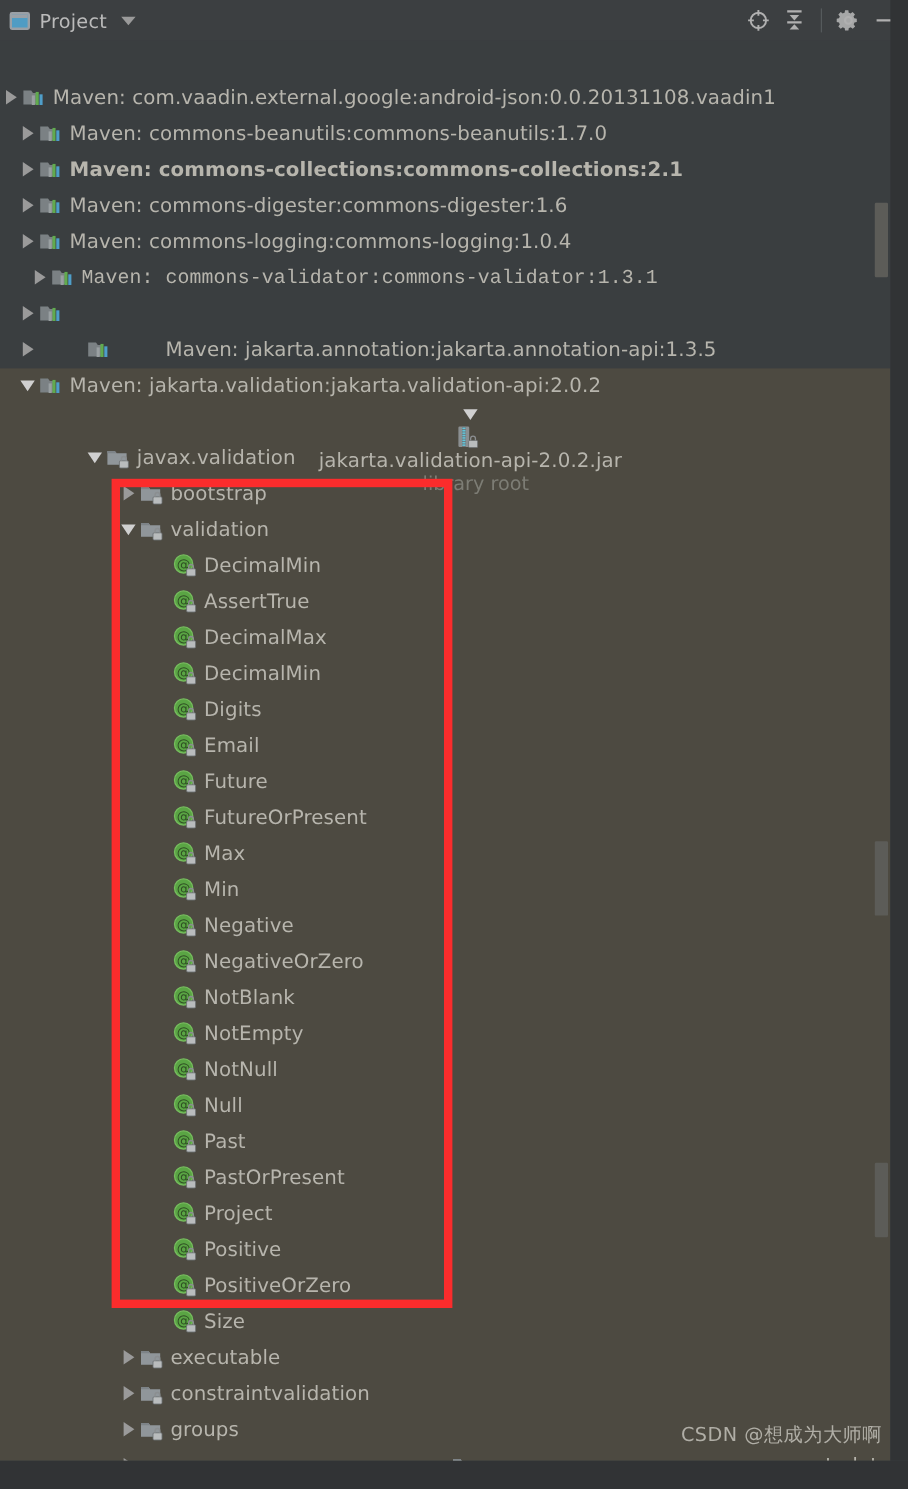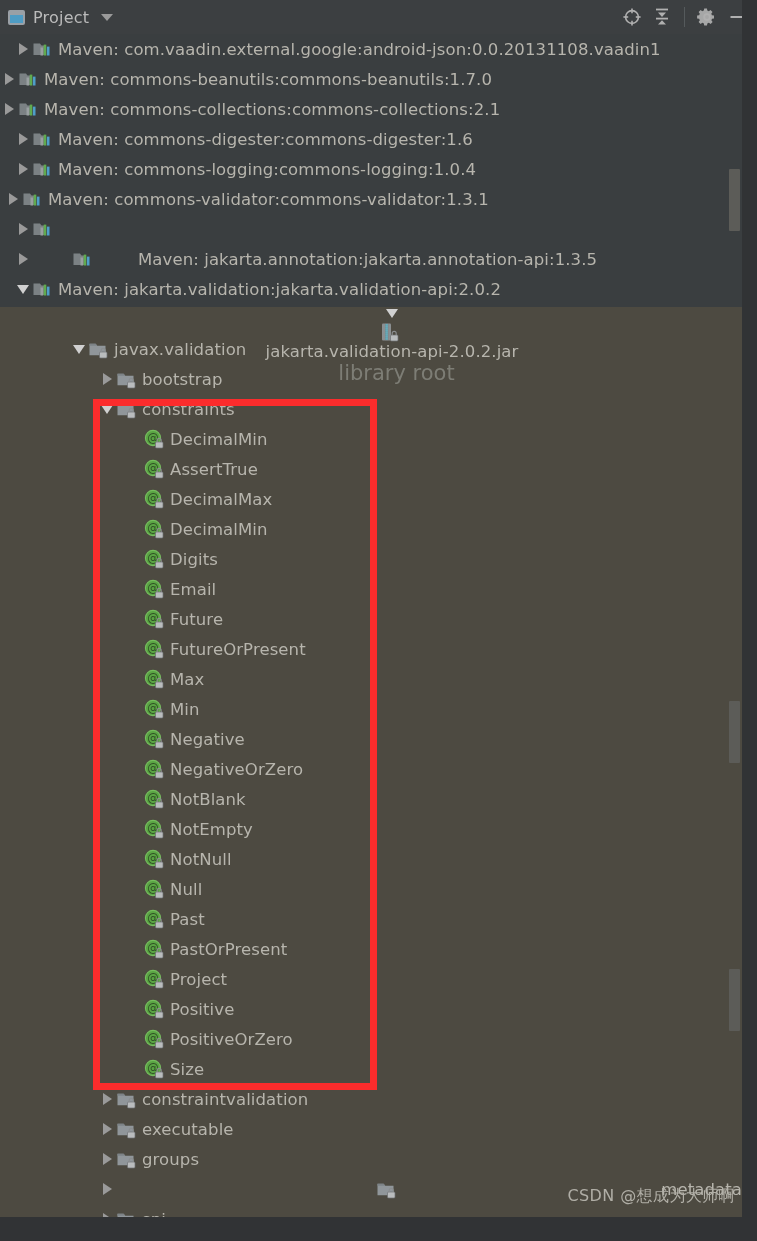--- a/index.html
+++ b/index.html
@@ -156,21 +156,21 @@
     margin-right: 6px;
     position: relative;
   }
   .label {
     color: #b7b5ad;
     font-size: 16.5px;
     letter-spacing: .1px;
   }
   .sub-label {
     color: #7d7d75;
-    font-size: 21px;
+    font-size: 16px;
     margin-left: 9px;
   }
 
   
   #red-box {
     position: absolute;
     left: 93px;
     top: 399px;
     width: 284px;
     height: 691px;
@@ -257,45 +257,45 @@
         </svg>
       </span>
     </div>
 
     <span class="cut-circle"></span>
   </div>
 
   <div id="tree-scroll">
     <div id="olive-region"></div>
     <div id="tree">
-        <div class="row" style="padding-left: 14px;">
+        <div class="row" style=" margin-top: 32px;">
           <span class="twisty">
             <span class="tri-right"></span>
           </span>
           <span class="node-icon"><svg width="20" height="20" viewBox="0 0 20 20">
     <path d="M1.5 4.5h6.5l1.5 2h3v9.5H1.5z" fill="#7b8184"></path>
     <rect x="8.5" y="8.5" width="2.6" height="8" fill="#9aa0a2"></rect>
     <rect x="11.7" y="5.6" width="2.6" height="10.9" fill="#61ab4f"></rect>
     <rect x="14.9" y="7.6" width="2.6" height="8.9" fill="#4f9ec9"></rect>
   </svg></span>
           <span class="label">Maven: com.vaadin.external.google:android-json:0.0.20131108.vaadin1</span>
         </div>
-        <div class="row" style="">
+        <div class="row" style="padding-left: 14px;">
           <span class="twisty">
             <span class="tri-right"></span>
           </span>
           <span class="node-icon"><svg width="20" height="20" viewBox="0 0 20 20">
     <path d="M1.5 4.5h6.5l1.5 2h3v9.5H1.5z" fill="#7b8184"></path>
     <rect x="8.5" y="8.5" width="2.6" height="8" fill="#9aa0a2"></rect>
     <rect x="11.7" y="5.6" width="2.6" height="10.9" fill="#61ab4f"></rect>
     <rect x="14.9" y="7.6" width="2.6" height="8.9" fill="#4f9ec9"></rect>
   </svg></span>
           <span class="label">Maven: commons-beanutils:commons-beanutils:1.7.0</span>
         </div>
-        <div class="row" style="">
+        <div class="row" style="padding-left: 14px; font-weight: bold;">
           <span class="twisty">
             <span class="tri-right"></span>
           </span>
           <span class="node-icon"><svg width="20" height="20" viewBox="0 0 20 20">
     <path d="M1.5 4.5h6.5l1.5 2h3v9.5H1.5z" fill="#7b8184"></path>
     <rect x="8.5" y="8.5" width="2.6" height="8" fill="#9aa0a2"></rect>
     <rect x="11.7" y="5.6" width="2.6" height="10.9" fill="#61ab4f"></rect>
     <rect x="14.9" y="7.6" width="2.6" height="8.9" fill="#4f9ec9"></rect>
   </svg></span>
           <span class="label">Maven: commons-collections:commons-collections:2.1</span>
@@ -317,21 +317,21 @@
             <span class="tri-right"></span>
           </span>
           <span class="node-icon"><svg width="20" height="20" viewBox="0 0 20 20">
     <path d="M1.5 4.5h6.5l1.5 2h3v9.5H1.5z" fill="#7b8184"></path>
     <rect x="8.5" y="8.5" width="2.6" height="8" fill="#9aa0a2"></rect>
     <rect x="11.7" y="5.6" width="2.6" height="10.9" fill="#61ab4f"></rect>
     <rect x="14.9" y="7.6" width="2.6" height="8.9" fill="#4f9ec9"></rect>
   </svg></span>
           <span class="label">Maven: commons-logging:commons-logging:1.0.4</span>
         </div>
-        <div class="row" style="padding-left: 4px;">
+        <div class="row" style="padding-left: 24px; font-family: Liberation Mono, monospace;">
           <span class="twisty">
             <span class="tri-right"></span>
           </span>
           <span class="node-icon"><svg width="20" height="20" viewBox="0 0 20 20">
     <path d="M1.5 4.5h6.5l1.5 2h3v9.5H1.5z" fill="#7b8184"></path>
     <rect x="8.5" y="8.5" width="2.6" height="8" fill="#9aa0a2"></rect>
     <rect x="11.7" y="5.6" width="2.6" height="10.9" fill="#61ab4f"></rect>
     <rect x="14.9" y="7.6" width="2.6" height="8.9" fill="#4f9ec9"></rect>
   </svg></span>
           <span class="label">Maven: commons-validator:commons-validator:1.3.1</span>
@@ -429,21 +429,21 @@
             <span class="tri-down"></span>
           </span>
           <span class="node-icon"><svg width="20" height="20" viewBox="0 0 20 20">
     <path d="M1.5 4.8h6.2l1.5 2h8.3v9.4H1.5z" fill="#90969a"></path>
     <path d="M1.5 4.8h6.2l1.5 2H1.5z" fill="#7d8387"></path>
     <g>
                 <rect x="11.5" y="13" width="7.5" height="6" rx="1" fill="#b9bcbd" stroke="#6d7072" stroke-width="0.7"></rect>
                 <path d="M13.2 13v-1.6a2 2 0 014 0V13" fill="none" stroke="#8b8e90" stroke-width="1.1"></path>
               </g>
   </svg></span>
-          <span class="label">constraints</span>
+          <span class="label">validation</span>
         </div>
         <div class="row" style="padding-left: 126px;">
           <span class="twisty blank"></span>
           <span class="node-icon"><svg width="20" height="20" viewBox="0 0 20 20">
     <circle cx="9" cy="9" r="7.6" fill="#5aa544"></circle>
     <circle cx="9" cy="9" r="7.6" fill="none" stroke="#76bd5e" stroke-width="1.1"></circle>
     <text x="9" y="13.4" text-anchor="middle" font-family="DejaVu Sans, sans-serif" font-size="11.5" fill="#2f4f24">@</text>
     <g>
                 <rect x="11.5" y="13" width="7.5" height="6" rx="1" fill="#b9bcbd" stroke="#6d7072" stroke-width="0.7"></rect>
                 <path d="M13.2 13v-1.6a2 2 0 014 0V13" fill="none" stroke="#8b8e90" stroke-width="1.1"></path>
@@ -729,35 +729,35 @@
             <span class="tri-right"></span>
           </span>
           <span class="node-icon"><svg width="20" height="20" viewBox="0 0 20 20">
     <path d="M1.5 4.8h6.2l1.5 2h8.3v9.4H1.5z" fill="#90969a"></path>
     <path d="M1.5 4.8h6.2l1.5 2H1.5z" fill="#7d8387"></path>
     <g>
                 <rect x="11.5" y="13" width="7.5" height="6" rx="1" fill="#b9bcbd" stroke="#6d7072" stroke-width="0.7"></rect>
                 <path d="M13.2 13v-1.6a2 2 0 014 0V13" fill="none" stroke="#8b8e90" stroke-width="1.1"></path>
               </g>
   </svg></span>
-          <span class="label">constraintvalidation</span>
+          <span class="label">executable</span>
         </div>
         <div class="row" style="padding-left: 98px;">
           <span class="twisty">
             <span class="tri-right"></span>
           </span>
           <span class="node-icon"><svg width="20" height="20" viewBox="0 0 20 20">
     <path d="M1.5 4.8h6.2l1.5 2h8.3v9.4H1.5z" fill="#90969a"></path>
     <path d="M1.5 4.8h6.2l1.5 2H1.5z" fill="#7d8387"></path>
     <g>
                 <rect x="11.5" y="13" width="7.5" height="6" rx="1" fill="#b9bcbd" stroke="#6d7072" stroke-width="0.7"></rect>
                 <path d="M13.2 13v-1.6a2 2 0 014 0V13" fill="none" stroke="#8b8e90" stroke-width="1.1"></path>
               </g>
   </svg></span>
-          <span class="label">executable</span>
+          <span class="label">constraintvalidation</span>
         </div>
         <div class="row" style="padding-left: 98px;">
           <span class="twisty">
             <span class="tri-right"></span>
           </span>
           <span class="node-icon"><svg width="20" height="20" viewBox="0 0 20 20">
     <path d="M1.5 4.8h6.2l1.5 2h8.3v9.4H1.5z" fill="#90969a"></path>
     <path d="M1.5 4.8h6.2l1.5 2H1.5z" fill="#7d8387"></path>
     <g>
                 <rect x="11.5" y="13" width="7.5" height="6" rx="1" fill="#b9bcbd" stroke="#6d7072" stroke-width="0.7"></rect>

